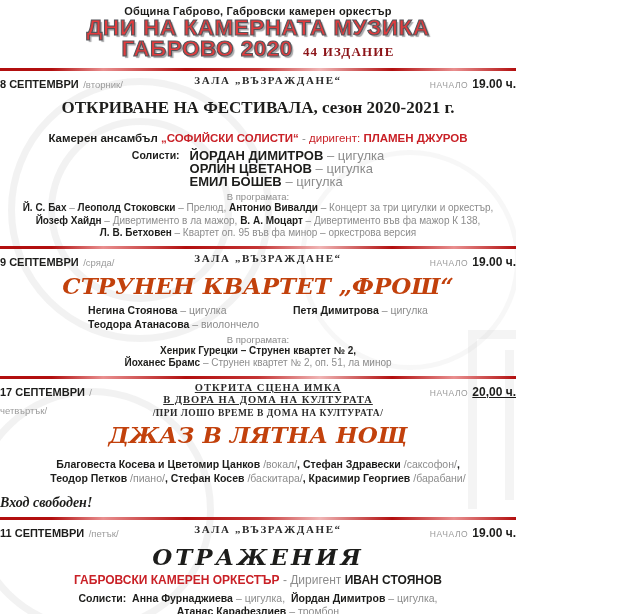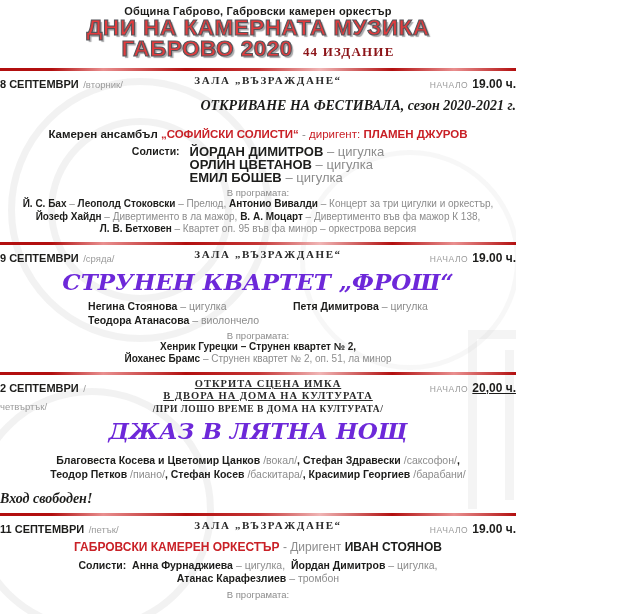--- a/index.html
+++ b/index.html
@@ -37,30 +37,30 @@
   .venue{font-family:"Liberation Serif",serif;font-weight:bold;font-size:11px;letter-spacing:1.6px;color:#2b2b2b;}
   .start{font-size:8.5px;color:#9a9a9a;letter-spacing:.6px;}
   .time{font-size:12px;font-weight:bold;margin-left:4px;}
   .u{text-decoration:underline;}
 
   
   .b{font-weight:bold;color:#1d1d1b;}
   .g{color:#8c8c8c;}
   .red{color:#c92127;}
 
-  .subtitle{font-family:"Liberation Serif",serif;font-style:italic;font-weight:bold;font-size:14px;
-            text-align:right;margin-top:6px;}
+  .subtitle{font-family:"Liberation Serif",serif;font-weight:bold;font-size:17px;
+            text-align:center;margin-top:6px;}
   .ensemble{text-align:center;font-size:11.5px;margin-top:14px;}
   .soloists-wrap{display:flex;justify-content:center;margin-top:5px;}
   .sol-label{font-size:10.5px;font-weight:bold;margin-right:10px;}
   .sol-col .ln{font-size:13px;line-height:13px;text-align:left;}
   .prog-label{text-align:center;color:#8c8c8c;font-size:9.5px;margin-top:3px;line-height:11px;}
   .prog-line{text-align:center;font-size:10px;line-height:12.5px;}
   .concert-title{font-family:"DejaVu Serif",serif;font-weight:bold;font-style:italic;text-align:center;
-                 color:#6d28d9;font-size:23px;line-height:26px;margin-top:3px;}
+                 color:#c2410c;font-size:23px;line-height:26px;margin-top:3px;}
   .black-title{color:#1d1d1b;letter-spacing:3px;}
   .quartet{display:grid;grid-template-columns:auto auto;column-gap:34px;row-gap:1px;justify-content:center;
            font-size:10.5px;line-height:13px;margin-top:5px;text-align:left;}
   .venue3-l1{font-family:"Liberation Serif",serif;font-weight:bold;font-size:10.5px;letter-spacing:1px;
              color:#2b2b2b;text-decoration:underline;line-height:12.5px;}
   .venue3-l3{font-family:"Liberation Serif",serif;font-weight:bold;font-size:9.5px;letter-spacing:.5px;
              color:#2b2b2b;line-height:12px;}
   .jazz-performers{text-align:center;font-size:10.5px;line-height:14px;margin-top:9px;}
   .note{font-family:"Liberation Serif",serif;font-weight:bold;font-style:italic;font-size:14px;
         text-align:left;margin-top:10px;}
@@ -125,41 +125,42 @@
       <div><span class="b">Негина Стоянова</span> <span class="g">– цигулка</span></div>
       <div><span class="b">Петя Димитрова</span> <span class="g">– цигулка</span></div>
       <div><span class="b">Теодора Атанасова</span> <span class="g">– виолончело</span></div>
     </div>
     <div class="prog-label">В програмата:</div>
     <div class="prog-line"><span class="b">Хенрик Гурецки – Струнен квартет № 2,</span></div>
     <div class="prog-line"><span class="b">Йоханес Брамс</span><span class="g"> – Струнен квартет № 2, оп. 51, ла минор</span></div>
 
     <div class="rule"></div>
     <div class="meta">
-      <div class="m-left"><span class="date">2 СЕПТЕМВРИ</span> <span class="day">/четвъртък/</span></div>
+      <div class="m-left"><span class="date">17 СЕПТЕМВРИ</span> <span class="day">/четвъртък/</span></div>
       <div class="m-center">
         <div class="venue3-l1">ОТКРИТА СЦЕНА ИМКА</div>
         <div class="venue3-l1">В ДВОРА НА ДОМА НА КУЛТУРАТА</div>
         <div class="venue3-l3">/ПРИ ЛОШО ВРЕМЕ В ДОМА НА КУЛТУРАТА/</div>
       </div>
       <div class="m-right"><span class="start">НАЧАЛО</span><span class="time u">20,00 ч.</span></div>
     </div>
     <div class="concert-title">ДЖАЗ В ЛЯТНА НОЩ</div>
     <div class="jazz-performers">
       <div><span class="b">Благовеста Косева и Цветомир Цанков </span><span class="g">/вокал/</span><span class="b">, </span><span class="b">Стефан Здравески </span><span class="g">/саксофон/</span><span class="b">,</span></div>
       <div><span class="b">Теодор Петков </span><span class="g">/пиано/</span><span class="b">, </span><span class="b">Стефан Косев </span><span class="g">/баскитара/</span><span class="b">, </span><span class="b">Красимир Георгиев </span><span class="g">/барабани/</span></div>
     </div>
     <div class="note">Вход свободен!</div>
 
     <div class="rule"></div>
     <div class="meta">
       <div class="m-left"><span class="date">11 СЕПТЕМВРИ</span> <span class="day">/петък/</span></div>
       <div class="m-center venue">ЗАЛА „ВЪЗРАЖДАНЕ“</div>
       <div class="m-right"><span class="start">НАЧАЛО</span><span class="time">19.00 ч.</span></div>
     </div>
+    <div class="concert-title black-title">ОТРАЖЕНИЯ</div>
     <div class="orchestra-line">
       <span class="red b">ГАБРОВСКИ КАМЕРЕН ОРКЕСТЪР</span>
       <span class="g">-</span>
       <span class="g">Диригент</span>
       <span class="b">ИВАН СТОЯНОВ</span>
     </div>
     <div class="sol-center">
       <div><span class="b">Солисти:</span>&nbsp; <span class="b">Анна Фурнаджиева</span> <span class="g">– цигулка,</span>&nbsp; <span class="b">Йордан Димитров</span> <span class="g">– цигулка,</span></div>
       <div><span class="b">Атанас Карафезлиев</span> <span class="g">– тромбон</span></div>
     </div>

